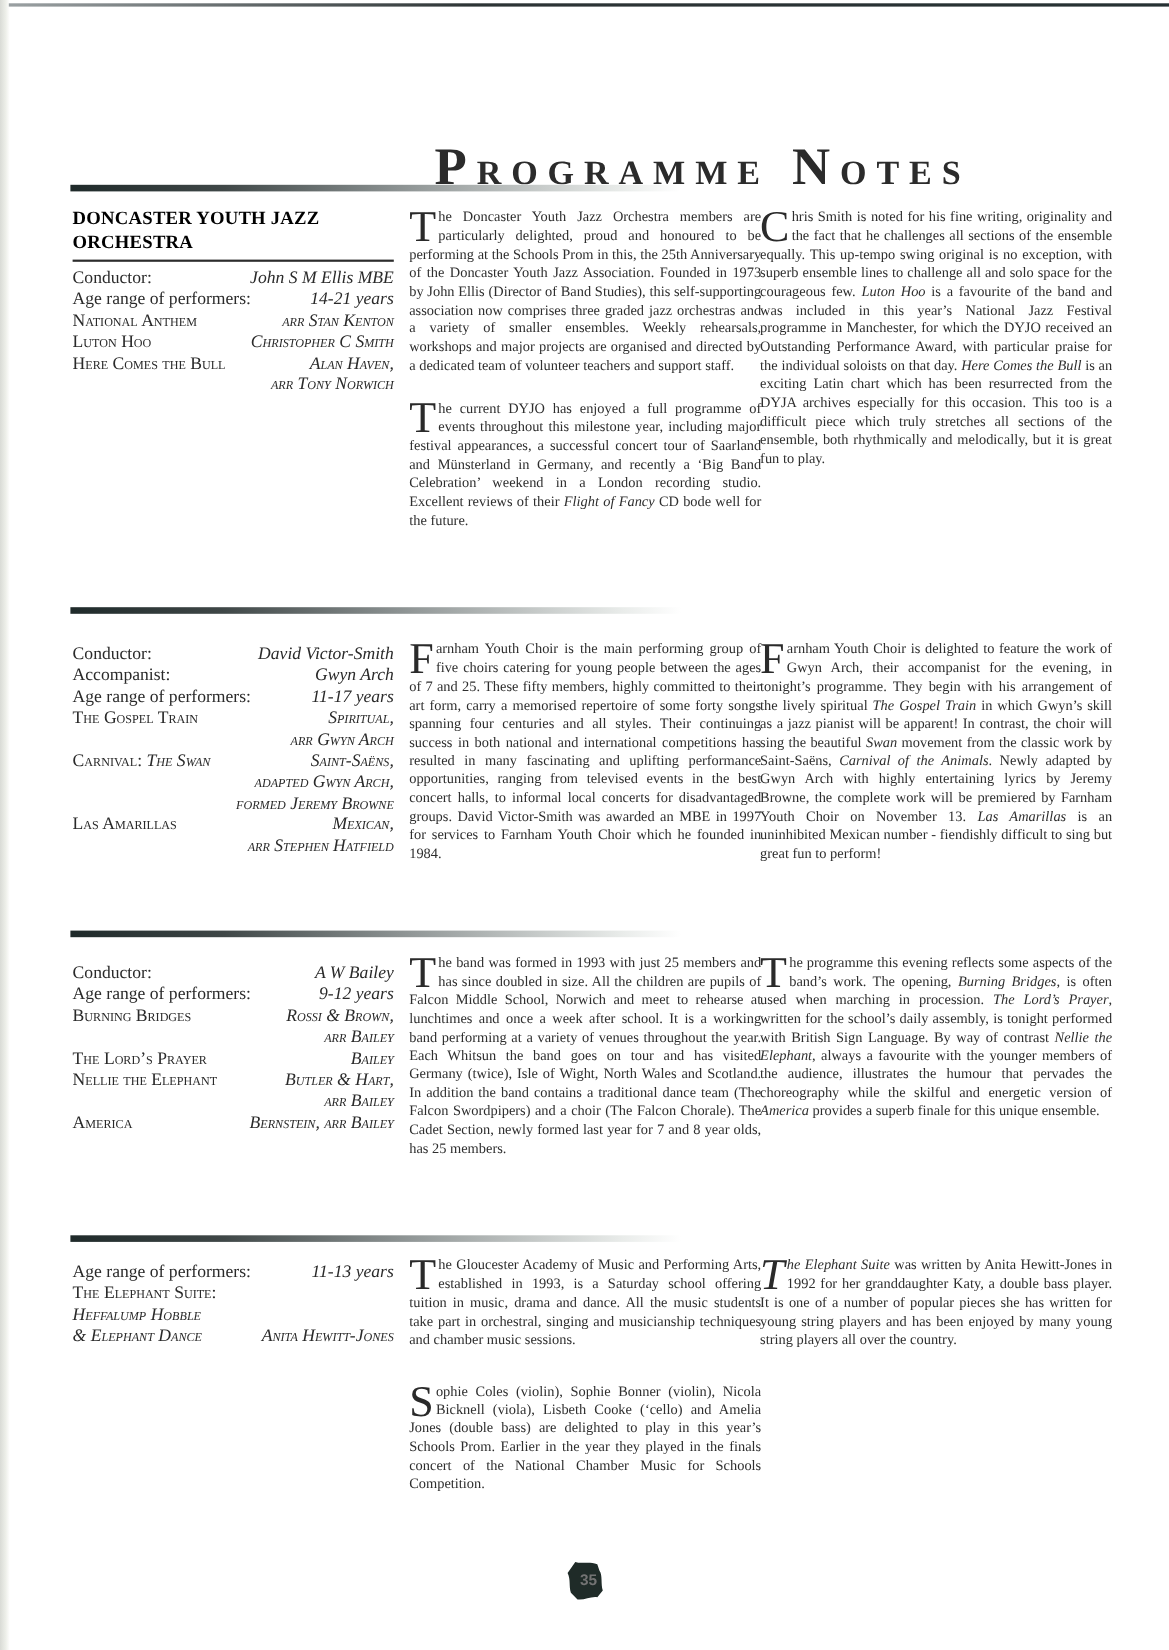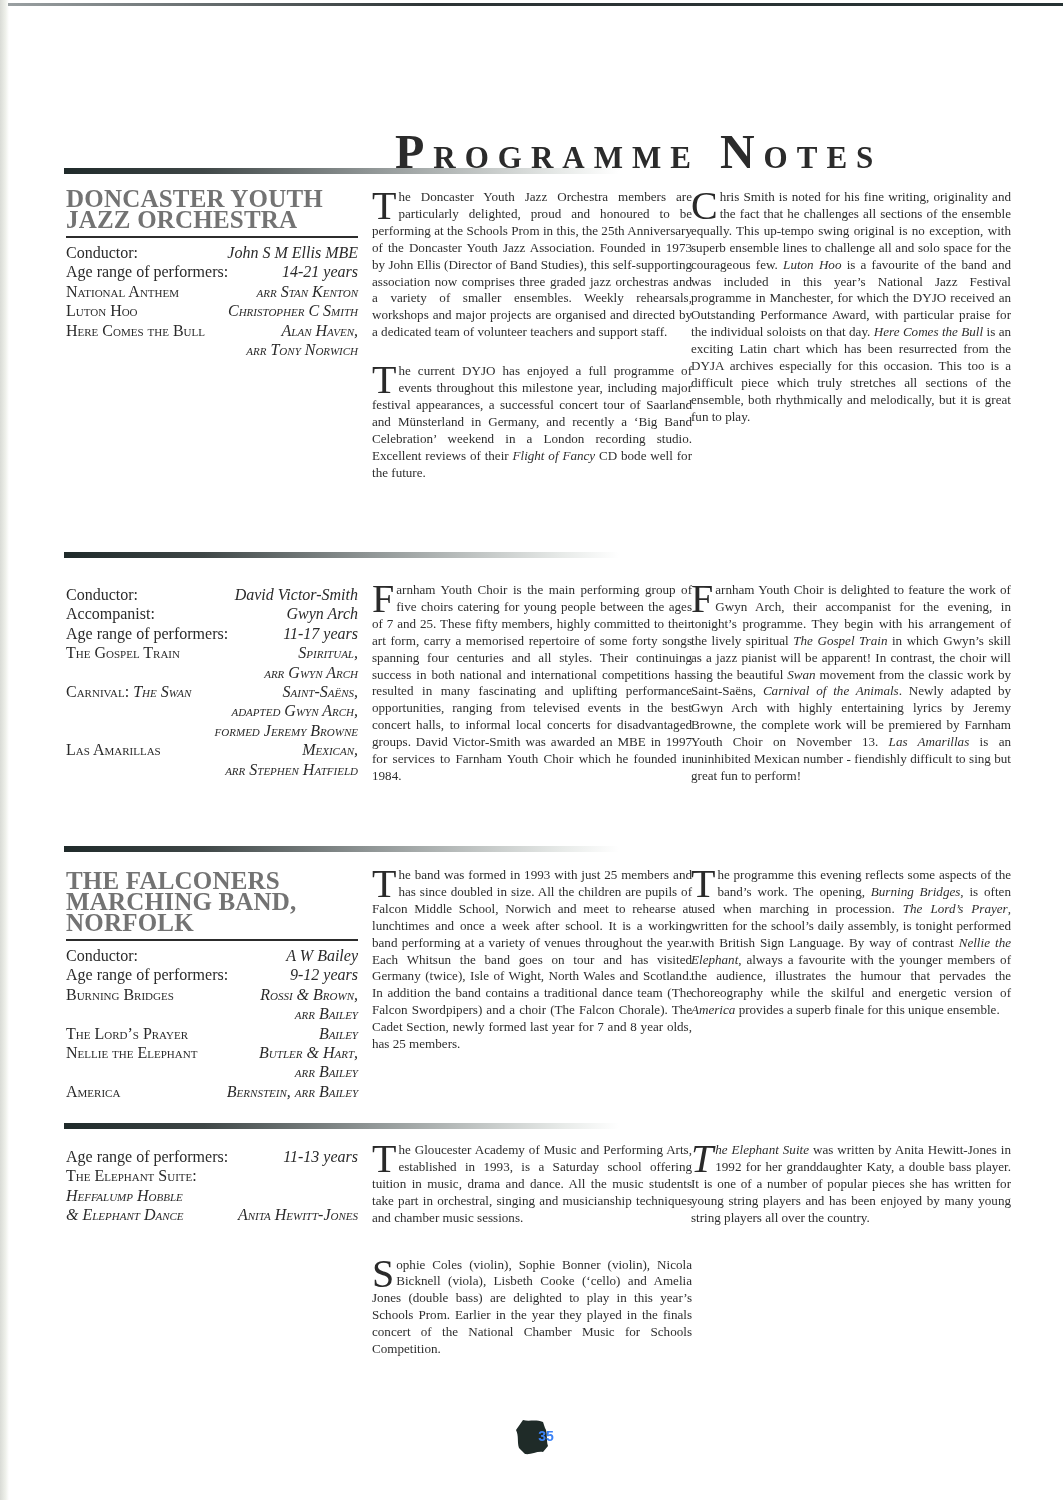--- a/index.html
+++ b/index.html
@@ -24,21 +24,21 @@
   }
   .page-title .big { font-size: 48px; }
   .section-rule {
     position: absolute; left: 64px; width: 555px; height: 6px;
     background: linear-gradient(to right, #1f2a2a 0%, #3f4747 25%, #8f9595 55%, #e8ebe9 90%, rgba(255,255,255,0) 100%);
   }
   .left-col {
     position: absolute; left: 66px; width: 292px;
   }
   .ens-title {
-    font-size: 25px; line-height: 21px; letter-spacing: 0.2px; color: #737373;
+    font-size: 17px; line-height: 21px; letter-spacing: 0.2px; color: #000000;
     text-transform: uppercase; margin: 0; padding-bottom: 6px;
     border-bottom: 2px solid #2c2c2c;
   }
   .credits { margin-top: 5px; }
   .crow {
     display: flex; justify-content: space-between; align-items: baseline;
     font-size: 16px; line-height: 19.4px;
   }
   .crow .lbl { white-space: nowrap; text-align: right; }
   .crow .val { font-style: italic; white-space: nowrap; }
@@ -53,22 +53,22 @@
     float: left; font-size: 40px; line-height: 30px; margin: 2px 2px 0 0;
     color: #2a2a2a;
   }
   .dropcap.ital { font-style: italic; }
   i { font-style: italic; }
   .page-num {
     position: absolute; left: 515px; top: 1418px; width: 34px; height: 38px;
   }
   .page-num svg { position: absolute; left: 0; top: 0; }
   .page-num span {
-    position: absolute; left: 14px; top: 10px; width: 34px; text-align: center;
-    color: #3b82f6; font-family: "Liberation Sans", sans-serif; font-weight: bold; font-size: 14px;
+    position: absolute; left: 3px; top: 10px; width: 34px; text-align: center;
+    color: #737373; font-family: "Liberation Sans", sans-serif; font-weight: bold; font-size: 14px;
   }
 </style>
 </head>
 <body>
 
 <div class="page-edge"></div>
 <div class="top-rule"></div>
 
 <h1 class="page-title"><span class="big">P</span><span>rogramme</span>&nbsp;<span class="big">N</span><span>otes</span></h1>
 
@@ -152,21 +152,20 @@
 </div>
 <div class="body-col" style="left:372px; top:582px;">
   <p><span class="dropcap">F</span><span>arnham Youth Choir is the main performing group of five choirs catering for young people between the ages of 7 and 25.  These fifty members, highly committed to their art form, carry a memorised repertoire of some forty songs spanning four centuries and all styles.  Their continuing success in both national and international competitions has resulted in many fascinating and uplifting performance opportunities, ranging from televised events in the best concert halls, to informal local concerts for disadvantaged groups.  David Victor-Smith was awarded an MBE in 1997 for services to Farnham Youth Choir which he founded in 1984.</span></p>
 </div>
 <div class="body-col" style="left:691px; top:582px;">
   <p><span class="dropcap">F</span><span>arnham Youth Choir is delighted to feature the work of Gwyn Arch, their accompanist for the evening, in tonight’s programme.  They begin with his arrangement of the lively spiritual </span><i>The Gospel Train</i><span> in which Gwyn’s skill as a jazz pianist will be apparent!  In contrast, the choir will sing the beautiful </span><i>Swan</i><span> movement from the classic work by Saint-Saëns, </span><i>Carnival of the Animals</i><span>.  Newly adapted by Gwyn Arch with highly entertaining lyrics by Jeremy Browne, the complete work will be premiered by Farnham Youth Choir on November 13.  </span><i>Las Amarillas</i><span> is an uninhibited Mexican number - fiendishly difficult to sing but great fun to perform!</span></p>
 </div>
 
 <div class="section-rule" style="top:846px;"></div>
 <div class="left-col" style="top:870px;">
-  <h2 class="ens-title">THE FALCONERS MARCHING BAND, NORFOLK</h2>
   <div class="credits">
     <div class="crow">
         <span class="lbl">Conductor:</span>
         <span class="val">A W Bailey</span>
       </div>
     <div class="crow">
         <span class="lbl">Age range of performers:</span>
         <span class="val">9-12 years</span>
       </div>
     <div class="crow">

